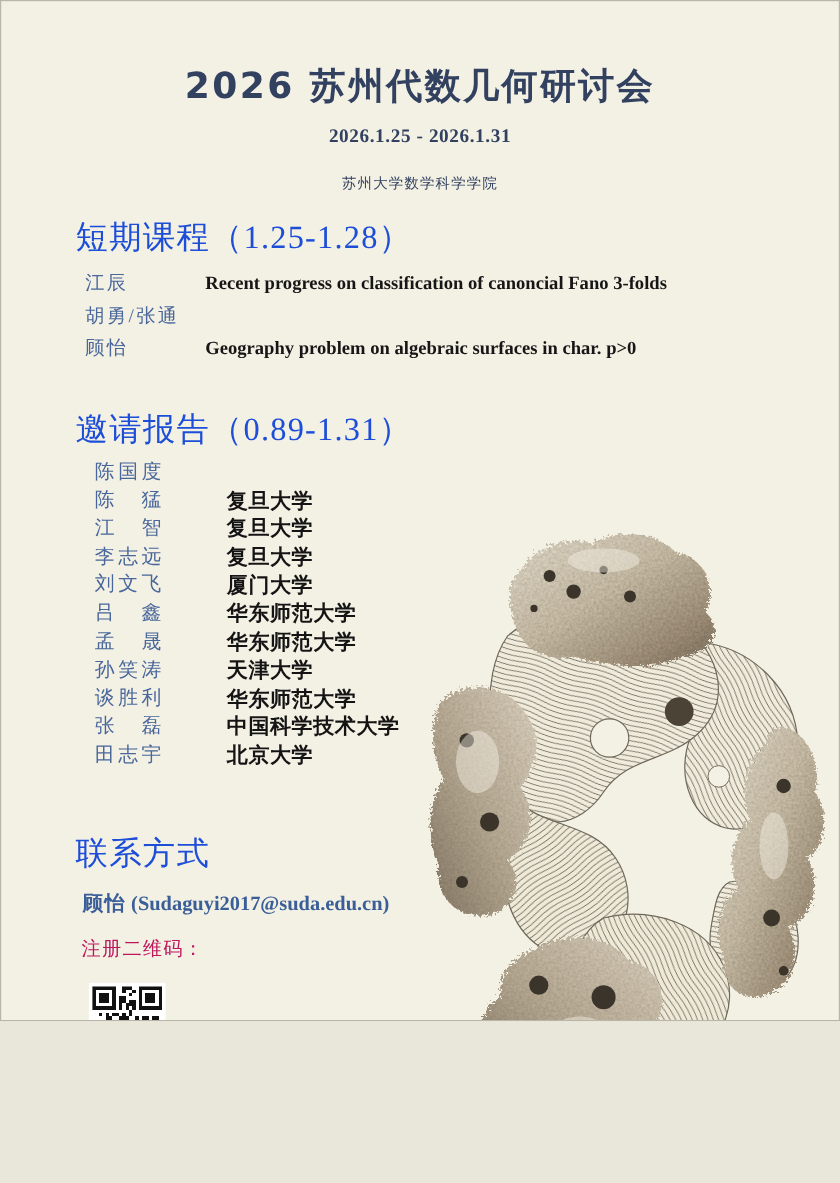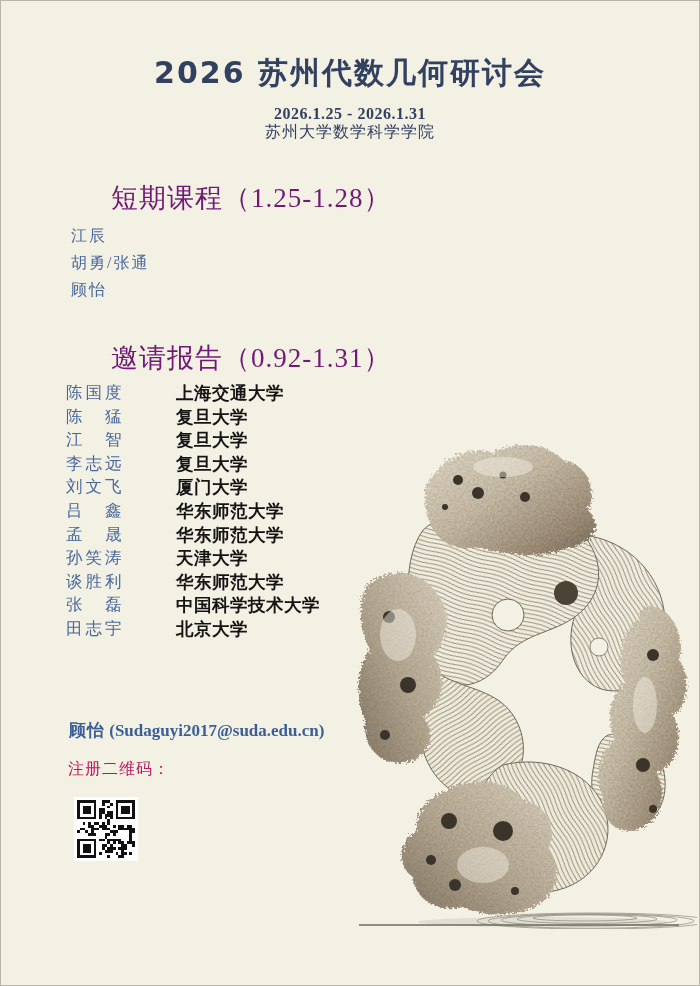--- a/index.html
+++ b/index.html
@@ -8,67 +8,67 @@
     --steel-blue:#49679b;
     --ink:#1c1c1c;
     --email-blue:#3a5e97;
     --border:#b8b5a9;
     --line:#6f6b60;
   }
   *{margin:0;padding:0;box-sizing:border-box;}
   html,body{background:#e9e6da;}
   .poster{
     position:relative;
-    width:700px;height:986px;
+    width:700px;height:851px;
     background:var(--background);
     border:1px solid var(--border);
     overflow:hidden;
     font-family:"Liberation Serif","DejaVu Serif",serif;
     color:var(--ink);
   }
   
   .p-header{position:absolute;top:54px;left:0;right:0;text-align:center;}
   .p-title{
     font-family:"DejaVu Sans","Liberation Sans",sans-serif;
     font-weight:bold;font-size:30px;line-height:36px;
     letter-spacing:2px;color:var(--navy);
   }
   .p-dates{
     margin-top:14px;font-weight:bold;font-size:16px;line-height:18px;
     color:var(--navy);letter-spacing:.5px;
   }
   .p-venue{
-    margin-top:0;font-family:"DejaVu Sans","Liberation Sans",sans-serif;
-    font-size:16px;line-height:18px;color:var(--navy);letter-spacing:1px;
+    margin-top:21px;font-family:"DejaVu Sans","Liberation Sans",sans-serif;
+    font-size:12px;line-height:18px;color:var(--navy);letter-spacing:1px;
   }
   
   .section{position:absolute;left:62px;right:14px;}
   .sec-courses{top:181px;}
   .sec-talks{top:341px;}
   .sec-contact{top:694px;}
   .sec-heading{
     font-size:27px;line-height:33px;font-weight:400;
-    color:#701a75;letter-spacing:1px;white-space:nowrap;margin-left:48px;
+    color:#1d4ed8;letter-spacing:1px;white-space:nowrap;
   }
   
   .course-list{margin-top:8px;margin-left:8px;}
   .course-row{display:grid;grid-template-columns:100px 1fr;height:27px;align-items:center;}
   .speaker{
     color:var(--steel-blue);font-size:16px;letter-spacing:2px;white-space:nowrap;
   }
   .course-title{
     font-weight:bold;font-size:15.5px;color:#161616;white-space:nowrap;
   }
   
-  .talk-list{margin-top:6px;margin-left:3px;}
+  .talk-list{margin-top:6px;margin-left:16px;}
   .talk-row{display:grid;grid-template-columns:110px 1fr;height:23.6px;align-items:center;}
   .talk-name{color:var(--steel-blue);font-size:16.5px;letter-spacing:3px;white-space:nowrap;}
   .talk-affil{font-size:17.5px;font-weight:600;color:#141414;letter-spacing:.5px;white-space:nowrap;}
   
-  .email-line{margin-top:24px;margin-left:6px;font-size:17px;font-weight:bold;color:var(--email-blue);}
+  .email-line{margin-top:13px;margin-left:6px;font-size:17px;font-weight:bold;color:var(--email-blue);}
   .email-person{letter-spacing:1px;}
   .qr-label{margin-top:17px;margin-left:5px;font-size:16px;color:#be185d;letter-spacing:1px;}
   .qr-box{
     margin-top:17px;margin-left:11px;width:64px;height:64px;
     background:#ffffff;display:flex;align-items:center;justify-content:center;
   }
   .qr-box svg{width:58px;height:58px;display:block;}
   
   .artwork{position:absolute;left:352px;top:434px;width:344px;height:494px;}
   .artwork svg{width:100%;height:100%;display:block;}
@@ -83,39 +83,40 @@
     <div class="p-dates">2026.1.25 - 2026.1.31</div>
     <div class="p-venue">苏州大学数学科学学院</div>
   </header>
 
   <section class="section sec-courses">
     <h2 class="sec-heading">短期课程（1.25-1.28）</h2>
     <div class="course-list">
 
         <div class="course-row">
           <span class="speaker">江辰</span>
+          <span class="course-title">Recent progress on classification of canoncial Fano 3-folds</span>
         </div>
 
         <div class="course-row">
           <span class="speaker">胡勇/张通</span>
         </div>
 
         <div class="course-row">
           <span class="speaker">顾怡</span>
+          <span class="course-title">Geography problem on algebraic surfaces in char. p&gt;0</span>
         </div>
       </div>
   </section>
 
   <section class="section sec-talks">
-    <h2 class="sec-heading">邀请报告（0.92-1.31）</h2>
+    <h2 class="sec-heading">邀请报告（0.89-1.31）</h2>
     <div class="talk-list">
 
         <div class="talk-row">
           <span class="talk-name">陈国度</span>
-          <span class="talk-affil">上海交通大学</span>
         </div>
 
         <div class="talk-row">
           <span class="talk-name">陈　猛</span>
           <span class="talk-affil">复旦大学</span>
         </div>
 
 
         <div class="talk-row">
           <span class="talk-name">江　智</span>
@@ -158,20 +159,21 @@
         </div>
 
         <div class="talk-row">
           <span class="talk-name">田志宇</span>
           <span class="talk-affil">北京大学</span>
         </div>
       </div>
   </section>
 
   <section class="section sec-contact">
+    <h2 class="sec-heading">联系方式</h2>
     <div class="email-line">
       <span class="email-person">顾怡</span>
       <span>(Sudaguyi2017@suda.edu.cn)</span>
     </div>
     <div class="qr-label">注册二维码：</div>
     <div class="qr-box">
       <svg id="qr-svg" viewBox="0 0 21 21" shape-rendering="crispEdges">
           <rect x="0" y="0" width="1.02" height="1.02" fill="#111"></rect>
           <rect x="1" y="0" width="1.02" height="1.02" fill="#111"></rect>
           <rect x="2" y="0" width="1.02" height="1.02" fill="#111"></rect>

